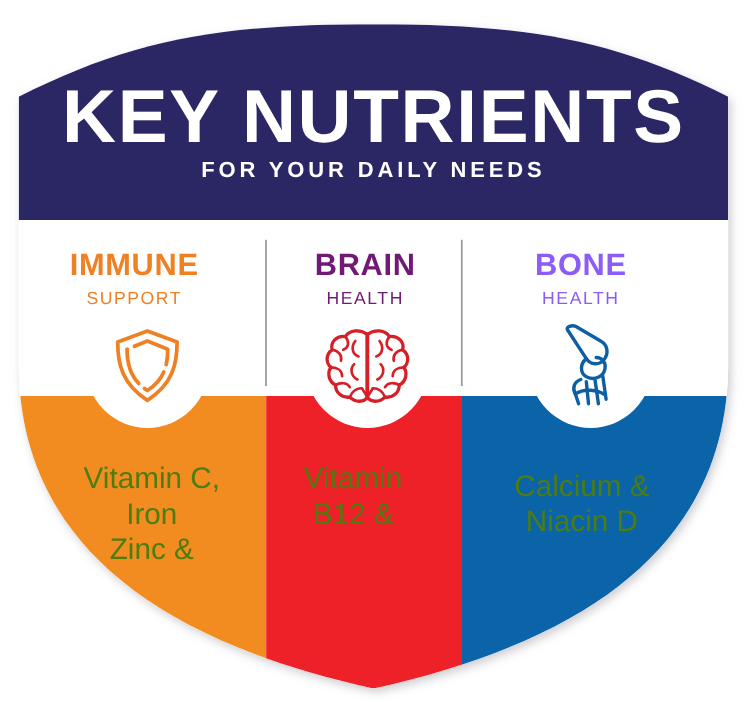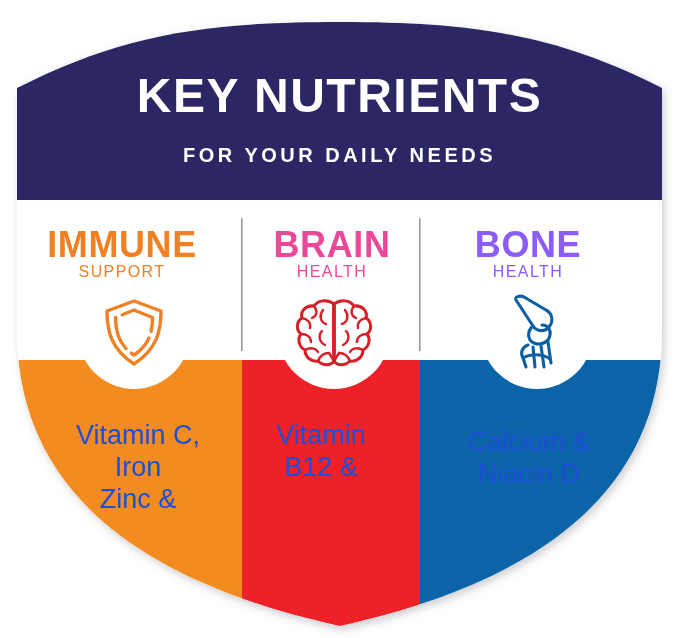--- a/index.html
+++ b/index.html
@@ -35,21 +35,21 @@
   }
 
   
   .header-title {
     position: absolute;
     left: 0;
     top: 72px;
     width: 679px;
     text-align: center;
     color: #ffffff;
-    font-size: 48px;
+    font-size: 68px;
     font-weight: bold;
     letter-spacing: 1.5px;
     line-height: 1;
     white-space: nowrap;
   }
   .header-subtitle {
     position: absolute;
     left: 0;
     top: 145px;
     width: 679px;
@@ -59,52 +59,52 @@
     font-weight: bold;
     letter-spacing: 3.5px;
     line-height: 1;
     white-space: nowrap;
   }
 
   
   .col-title {
     position: absolute;
     text-align: center;
-    font-size: 36px;
+    font-size: 28px;
     font-weight: bold;
     letter-spacing: 0.6px;
     line-height: 1;
     white-space: nowrap;
   }
   .col-sub {
     position: absolute;
     text-align: center;
     font-size: 16px;
     font-weight: normal;
     letter-spacing: 1.4px;
     line-height: 1;
     white-space: nowrap;
   }
 
   .c1 .col-title, .c1 .col-sub { color: #EF8023; }
-  .c2 .col-title, .c2 .col-sub { color: #ec4899; text-align: center; }
+  .c2 .col-title, .c2 .col-sub { color: #701a75; text-align: center; }
   .c3 .col-title, .c3 .col-sub { color: #8b5cf6; }
 
   .c1 .col-title { left: 22px;  top: 227px; width: 200px; }
   .c1 .col-sub   { left: 22px;  top: 264px; width: 200px; }
   .c2 .col-title { left: 248px; top: 227px; width: 168px; }
   .c2 .col-sub   { left: 248px; top: 264px; width: 168px; }
   .c3 .col-title { left: 428px; top: 227px; width: 200px; }
   .c3 .col-sub   { left: 428px; top: 264px; width: 200px; }
 
   
   .nutrient {
     position: absolute;
     text-align: center;
-    color: #1d4ed8;
+    color: #4d7c0f;
     font-size: 27px;
     font-weight: normal;
     line-height: 1.18;
   }
   .n1 { left: 38px;  top: 420px; width: 200px; }
   .n2 { left: 236px; top: 420px; width: 170px; }
   .n3 { left: 424px; top: 427px; width: 210px; }
 
   .icon-svg { overflow: visible; }
 </style>

